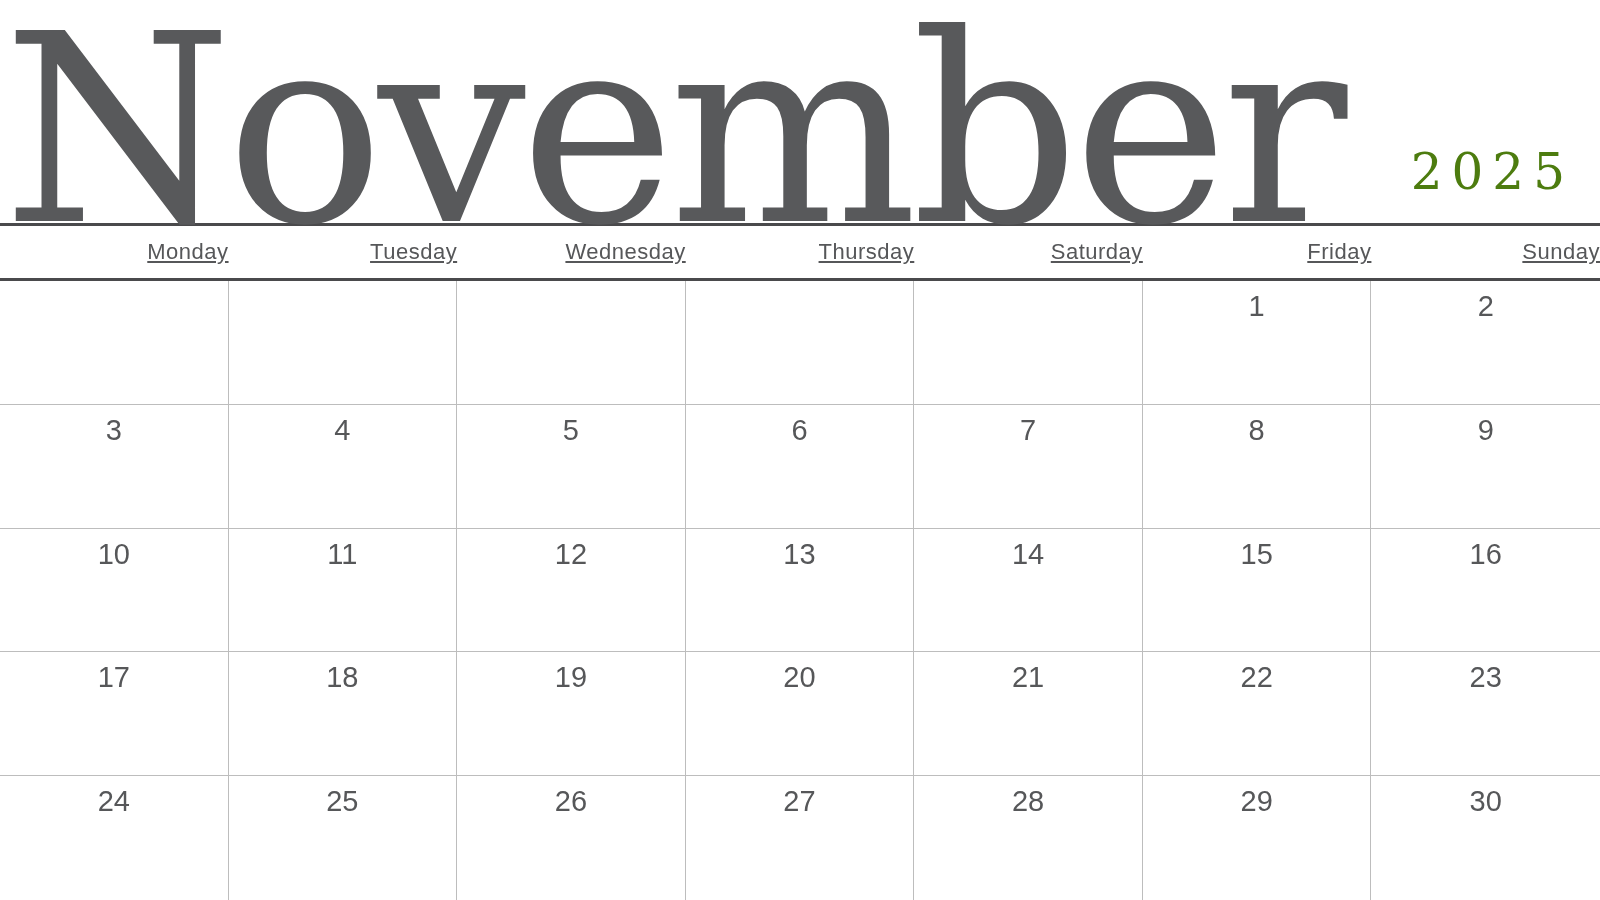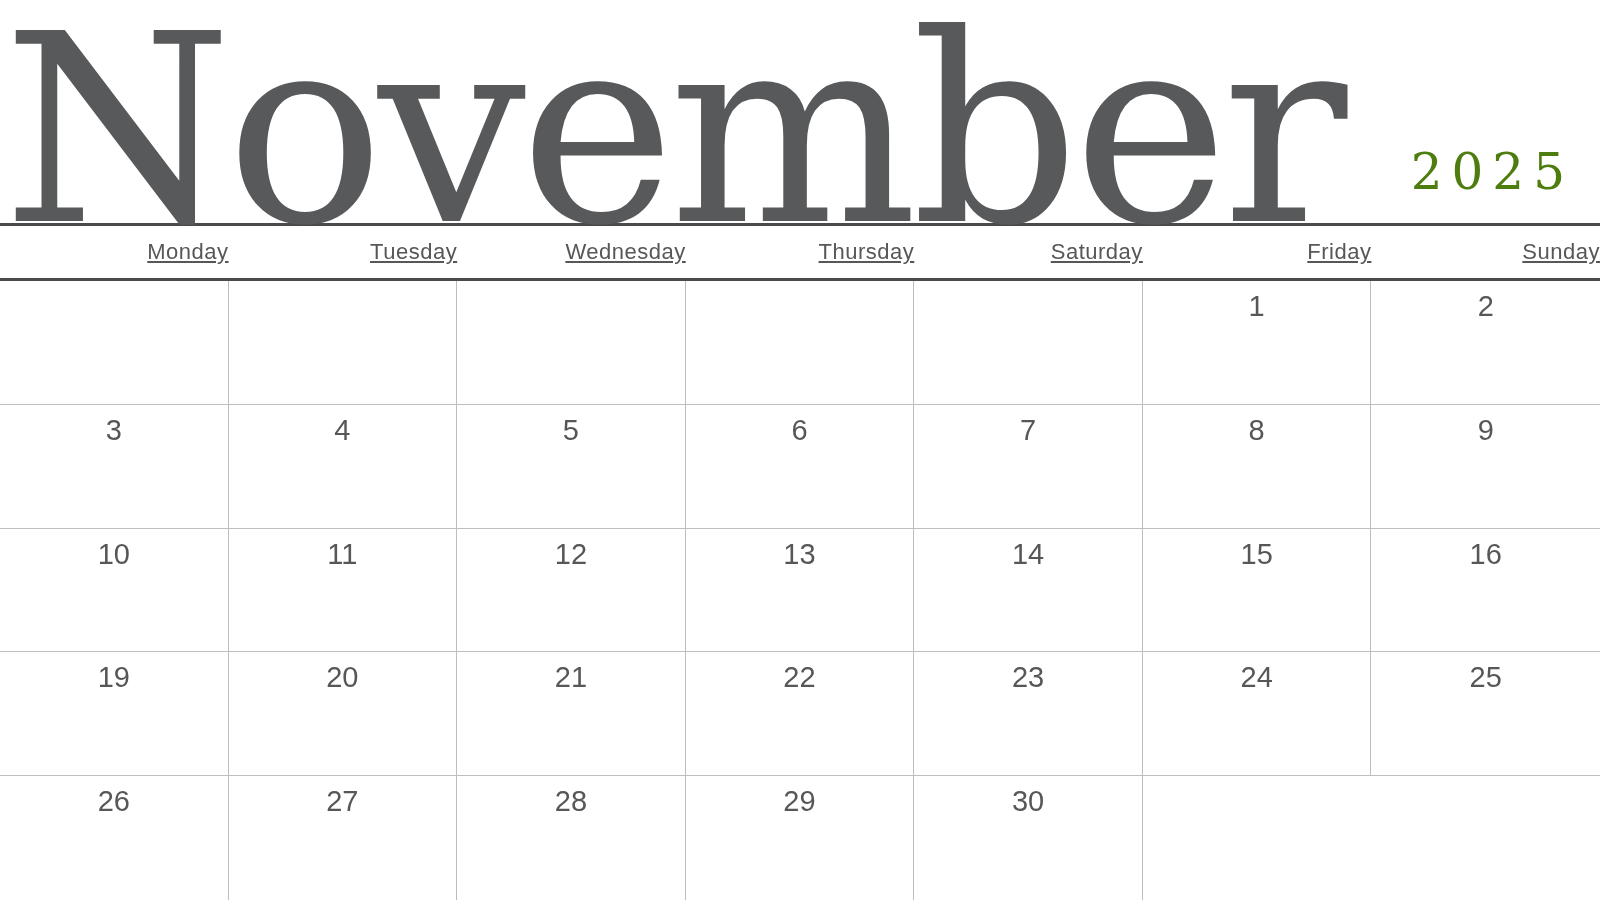--- a/index.html
+++ b/index.html
@@ -156,20 +156,26 @@
         <span class="date-number">14</span>
       </div>
     <div class="cell">
         <span class="date-number">15</span>
       </div>
     <div class="cell">
         <span class="date-number">16</span>
       </div>
 
     <div class="cell">
+        <span class="date-number">17</span>
+      </div>
+    <div class="cell">
+        <span class="date-number">18</span>
+      </div>
+    <div class="cell">
         <span class="date-number">19</span>
       </div>
     <div class="cell">
         <span class="date-number">20</span>
       </div>
     <div class="cell">
         <span class="date-number">21</span>
       </div>
     <div class="cell">
         <span class="date-number">22</span>

